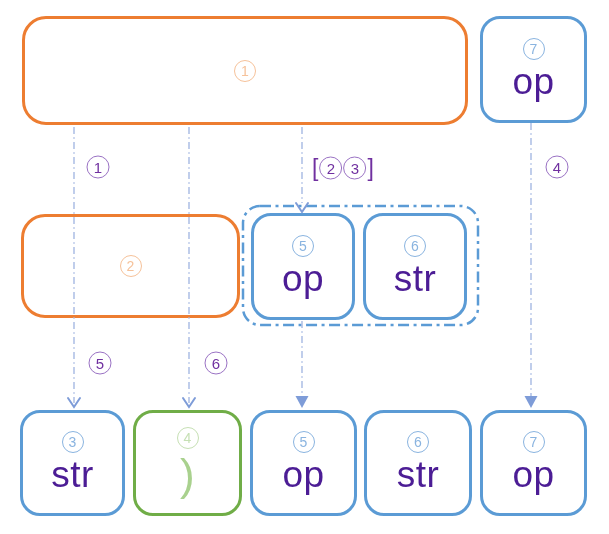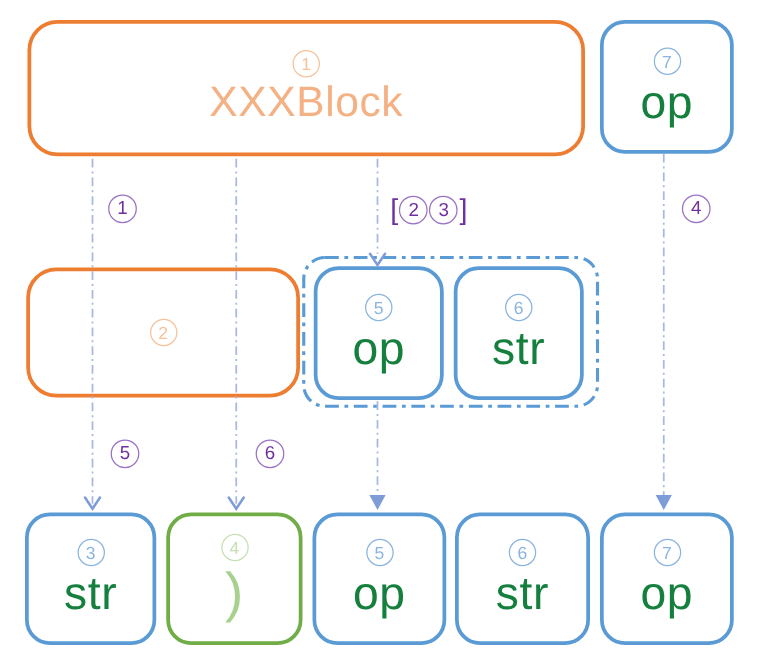--- a/index.html
+++ b/index.html
@@ -19,21 +19,21 @@
   .badge{
     display:flex;align-items:center;justify-content:center;
     width:22px;height:22px;border-radius:50%;border:1px solid;
     font-size:14px;line-height:1;box-sizing:border-box;
   }
   .orange .badge{color:#F6C29A;border-color:#F6C29A;}
   .blue .badge{color:#8AB4E0;border-color:#8AB4E0;}
   .green .badge{color:#C6E0B4;border-color:#C6E0B4;}
   .box-label{line-height:1.05;letter-spacing:0.5px;}
   .orange .box-label{color:#F4B183;font-size:34px;}
-  .blue .box-label{color:#15803d;font-size:37px;}
+  .blue .box-label{color:#4c1d95;font-size:37px;}
   .green .box-label{color:#A9D18E;font-size:44px;}
   
   .b0{left:22px;top:16px;width:446px;height:109px;border-radius:24px;}
   .b1{left:480px;top:16px;width:107px;height:107px;}
   .b2{left:21px;top:214px;width:219px;height:104px;border-radius:24px;background:transparent;}
   .b3{left:251px;top:213px;width:104px;height:107px;}
   .b4{left:363px;top:213px;width:104px;height:107px;}
   .b5{left:20px;top:410px;width:105px;height:106px;}
   .b6{left:133px;top:410px;width:109px;height:106px;}
   .b7{left:250px;top:410px;width:107px;height:106px;}
@@ -62,21 +62,20 @@
   .l5{left:100px;top:363px;}
   .l6{left:216px;top:363px;}
 </style>
 </head>
 <body>
 
 <div id="canvas">
 
   <div class="box orange b0">
     <span class="badge">1</span>
-    <span class="box-label">XXXBlock</span>
   </div>
 
   <div class="box blue b1">
     <span class="badge">7</span>
     <span class="box-label">op</span>
   </div>
 
   <div class="box orange b2">
     <span class="badge">2</span>
   </div>

